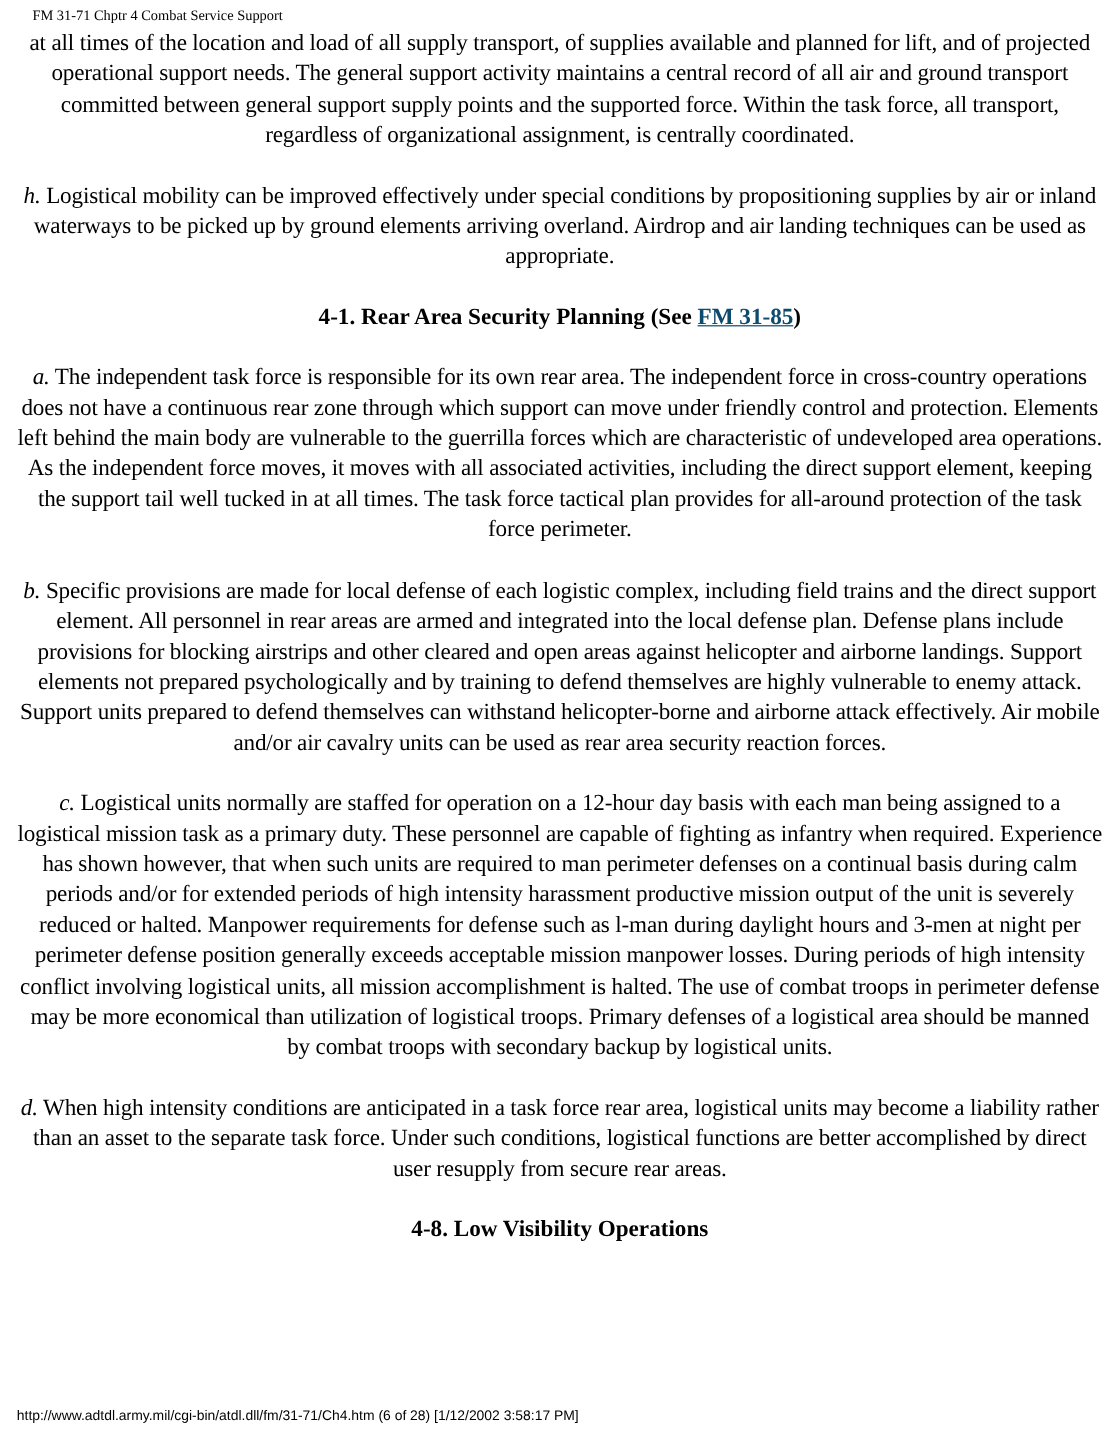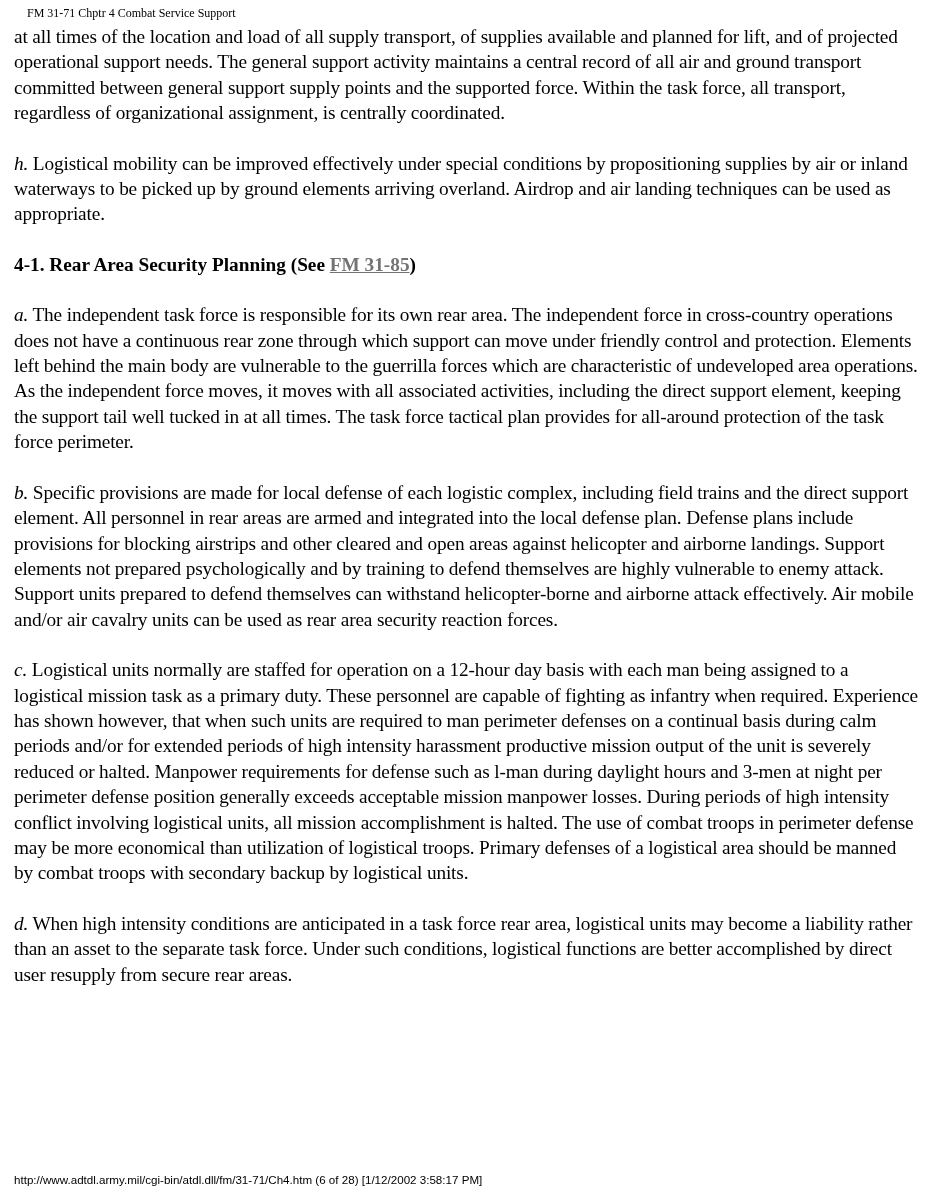--- a/index.html
+++ b/index.html
@@ -21,38 +21,39 @@
       top: 5px;
       font-size: 12px;
       line-height: 16px;
       font-family: "Liberation Serif", serif;
     }
     .content {
       position: absolute;
       left: 14px;
       top: 24px;
       width: 905px;
+      text-align: center;
     }
     p.para {
       margin: 0 0 25px 0;
       font-size: 19.3px;
       line-height: 25.4px;
       letter-spacing: -0.15px;
     }
     p.para .label {
       font-style: italic;
     }
     h2.section-heading {
       margin: 0 0 25px 0;
       font-size: 19.3px;
       line-height: 25.4px;
       font-weight: bold;
     }
     h2.section-heading a {
-      color: #737373;
+      color: #0c4a6e;
       text-decoration: underline;
     }
     .footer-url {
       position: absolute;
       left: 14px;
       top: 1172px;
       font-family: "Liberation Sans", sans-serif;
       font-size: 11.6px;
       line-height: 16px;
       color: #000000;
@@ -72,16 +73,17 @@
   <h2 class="section-heading"><span>4-1. Rear Area Security Planning (See </span><a href="#">FM 31-85</a><span>)</span></h2>
 
   <p class="para"><span class="label">a.</span><span> The independent task force is responsible for its own rear area. The independent force in cross-country operations does not have a continuous rear zone through which support can move under friendly control and protection. Elements left behind the main body are vulnerable to the guerrilla forces which are characteristic of undeveloped area operations. As the independent force moves, it moves with all associated activities, including the direct support element, keeping the support tail well tucked in at all times. The task force tactical plan provides for all-around protection of the task force perimeter.</span></p>
 
   <p class="para"><span class="label">b.</span><span> Specific provisions are made for local defense of each logistic complex, including field trains and the direct support element. All personnel in rear areas are armed and integrated into the local defense plan. Defense plans include provisions for blocking airstrips and other cleared and open areas against helicopter and airborne landings. Support elements not prepared psychologically and by training to defend themselves are highly vulnerable to enemy attack. Support units prepared to defend themselves can withstand helicopter-borne and airborne attack effectively. Air mobile and/or air cavalry units can be used as rear area security reaction forces.</span></p>
 
   <p class="para"><span class="label">c.</span><span> Logistical units normally are staffed for operation on a 12-hour day basis with each man being assigned to a logistical mission task as a primary duty. These personnel are capable of fighting as infantry when required. Experience has shown however, that when such units are required to man perimeter defenses on a continual basis during calm periods and/or for extended periods of high intensity harassment productive mission output of the unit is severely reduced or halted. Manpower requirements for defense such as l-man during daylight hours and 3-men at night per perimeter defense position generally exceeds acceptable mission manpower losses. During periods of high intensity conflict involving logistical units, all mission accomplishment is halted. The use of combat troops in perimeter defense may be more economical than utilization of logistical troops. Primary defenses of a logistical area should be manned by combat troops with secondary backup by logistical units.</span></p>
 
   <p class="para"><span class="label">d.</span><span> When high intensity conditions are anticipated in a task force rear area, logistical units may become a liability rather than an asset to the separate task force. Under such conditions, logistical functions are better accomplished by direct user resupply from secure rear areas.</span></p>
 
+  <h2 class="section-heading">4-8. Low Visibility Operations</h2>
 
 </div>
 
 <div class="footer-url">http://www.adtdl.army.mil/cgi-bin/atdl.dll/fm/31-71/Ch4.htm (6 of 28) [1/12/2002 3:58:17 PM]</div>
 
 </body></html>

